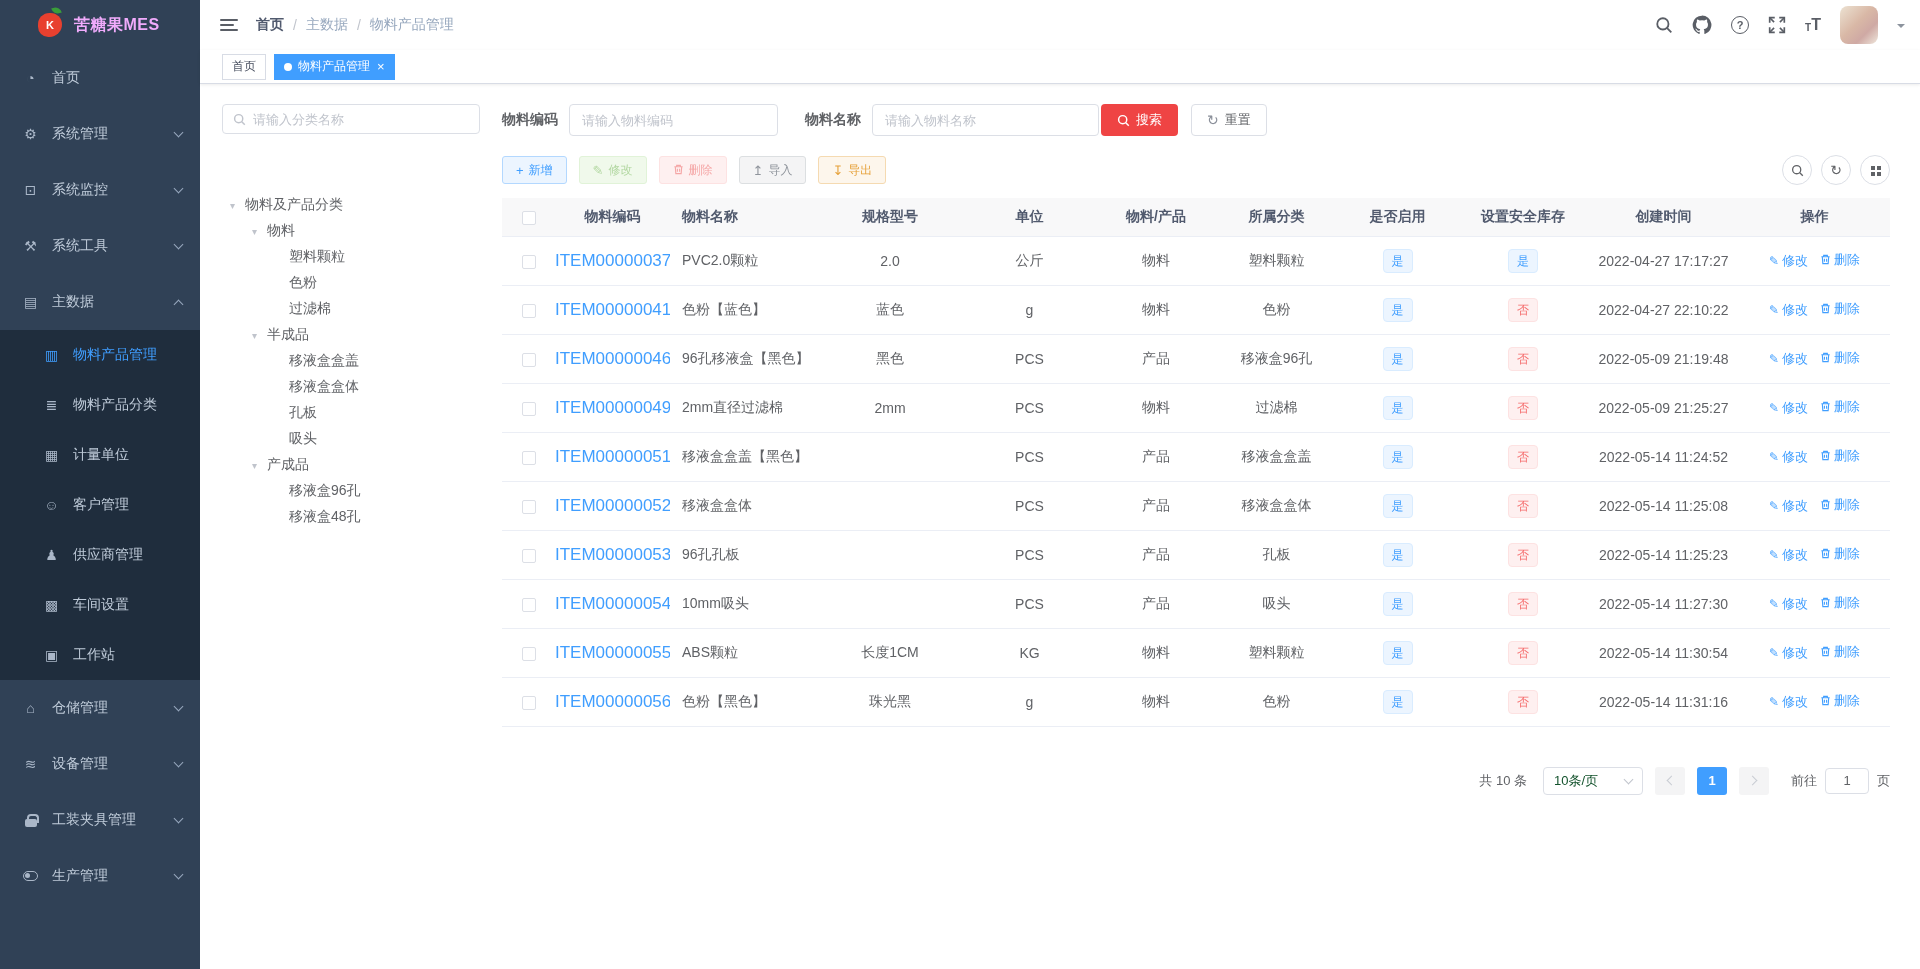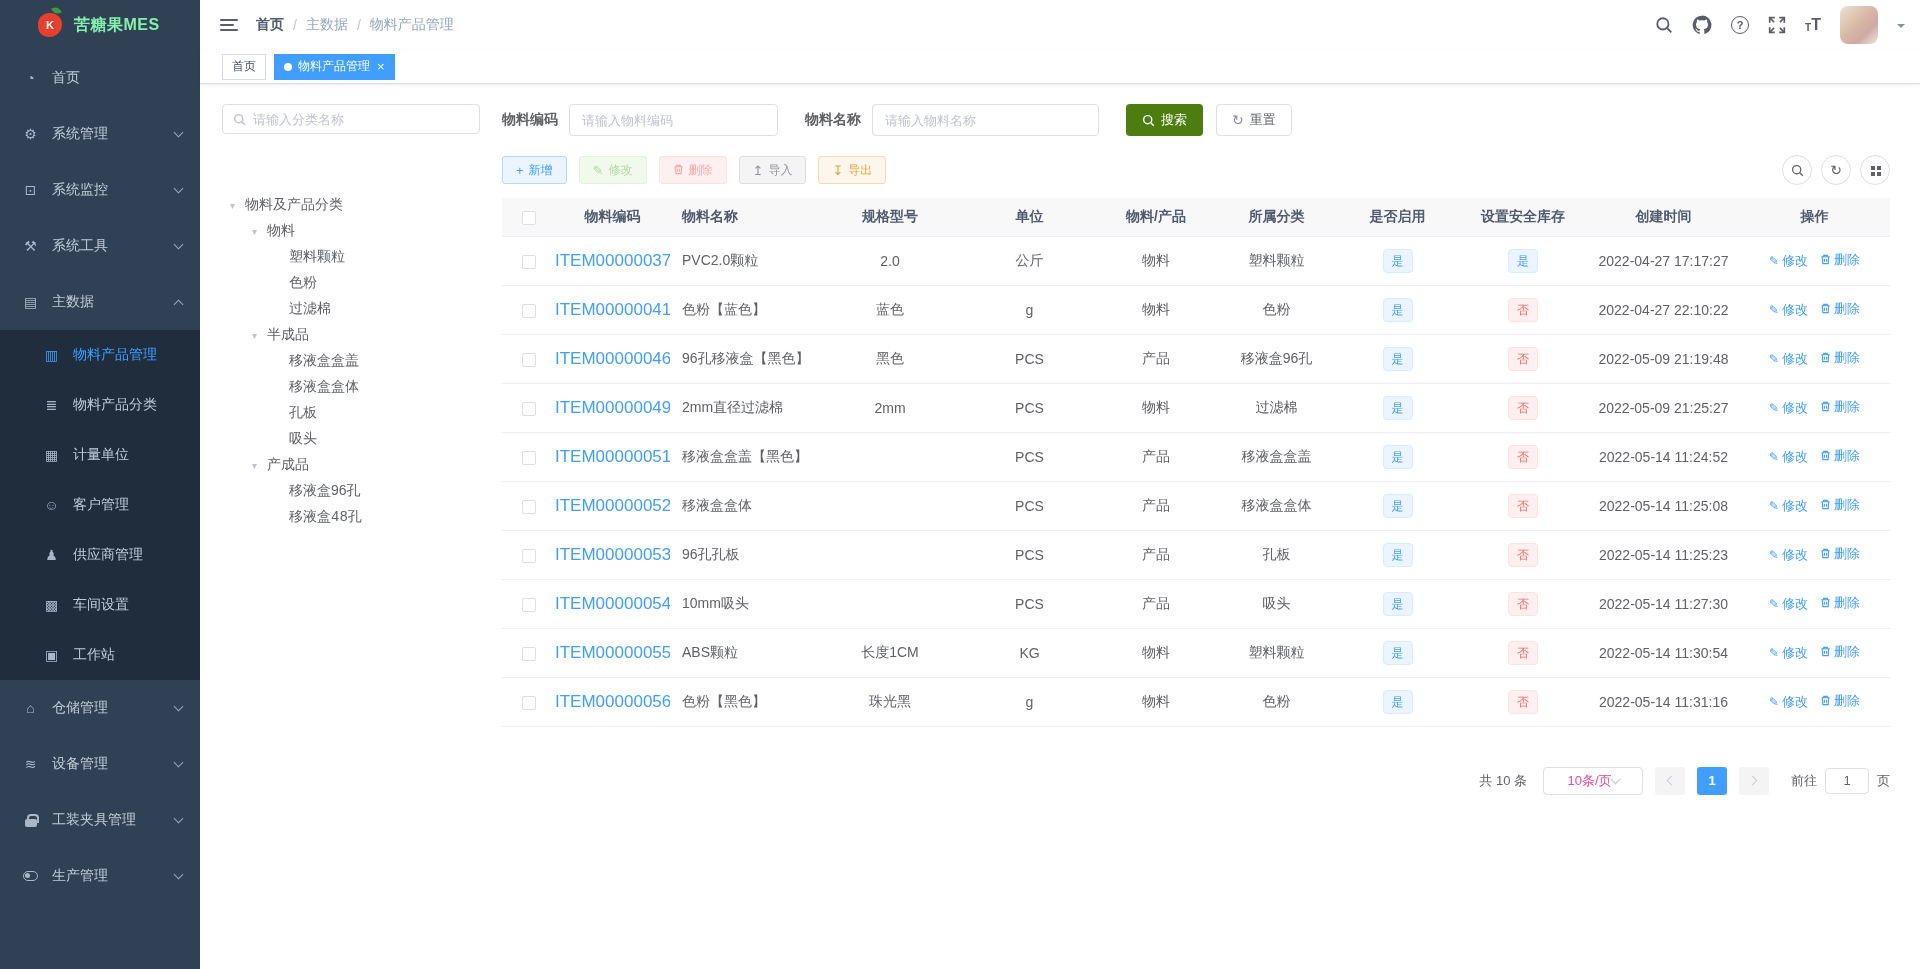--- a/index.html
+++ b/index.html
@@ -4,21 +4,21 @@
 <style>
   *{box-sizing:border-box;margin:0;padding:0}
   html,body{width:1920px;height:969px}
   body{font-family:"Liberation Sans","DejaVu Sans",sans-serif;background:#fff;overflow:hidden;display:flex}
 
   
   .sidebar{width:200px;min-width:200px;height:969px;background:#304156;color:#bfcbd9;font-size:14px;overflow:hidden}
   .logo{height:50px;display:flex;align-items:center;padding-left:38px;gap:12px}
   .logo-icon{width:24px;height:24px;background:#e8402f;border-radius:50% 50% 55% 45%;position:relative;display:flex;align-items:center;justify-content:center;color:#fff;font-size:11px;font-weight:bold}
   .logo-icon::before{content:"";position:absolute;top:-6px;right:1px;width:9px;height:7px;background:#3a9d3a;border-radius:0 7px 0 7px;transform:rotate(-18deg)}
-  .logo-text{color:#86efac;font-weight:bold;font-size:16px;letter-spacing:.5px}
+  .logo-text{color:#f0abfc;font-weight:bold;font-size:16px;letter-spacing:.5px}
   .menu-item{height:56px;display:flex;align-items:center;padding:0 18px 0 22px;cursor:pointer}
   .mi-icon{width:17px;margin-right:13px;color:#aab7c8;font-size:14px;text-align:center;display:flex;justify-content:center;align-items:center}
   .mi-label{flex:1;white-space:nowrap}
   .chev{width:7px;height:7px;border-right:1.5px solid #97a8be;border-bottom:1.5px solid #97a8be;transform:rotate(45deg);margin-top:-3px}
   .chev.up{transform:rotate(-135deg);margin-top:4px}
   .submenu{background:#1f2d3d}
   .submenu .menu-item{height:50px;padding-left:43px}
   .menu-item.active .mi-label{color:#409eff}
   .menu-item.active .mi-icon{color:#409eff}
   .icon-lock{width:12px;height:8px;background:#aab7c8;border-radius:2px;position:relative;display:inline-block;margin-top:6px}
@@ -62,21 +62,21 @@
   .tree-node{height:26px;display:flex;align-items:center;font-size:14px;color:#606266;cursor:pointer}
   .tree-caret{width:15px;color:#c0c4cc;font-size:10px}
 
   
   .main-panel{flex:1;min-width:0}
   .filter-row{display:flex;align-items:center;height:32px}
   .filter-label{font-size:14px;color:#606266;font-weight:700;margin-right:11px}
   .filter-input{width:209px;height:32px;border:1px solid #dcdfe6;border-radius:4px;padding:0 12px;font-size:13px;color:#606266;outline:none}
   .gap27{margin-left:27px}
   .btn{height:32px;border-radius:4px;font-size:13px;display:inline-flex;align-items:center;justify-content:center;gap:6px;cursor:pointer;border:1px solid transparent;padding:0 15px}
-  .btn-search{background:#4d7c0f;color:#fff;margin-left:27px}
+  .btn-search{background:#ef4444;color:#fff;margin-left:2px}
   .btn-reset{background:#fff;border-color:#dcdfe6;color:#606266;margin-left:13px}
   .reset-glyph{font-size:14px;color:#8a8f99}
 
   .toolbar{display:flex;align-items:center;margin-top:19px;height:30px}
   .tbtn{height:28px;padding:0 13px;border-radius:3px;font-size:12px;display:inline-flex;align-items:center;gap:5px;margin-right:12px;border:1px solid;cursor:pointer;background:#fff}
   .tbtn .g{font-size:13px;line-height:1}
   .tb-add{background:#ecf5ff;border-color:#b3d8ff;color:#409eff}
   .tb-edit{background:#f0f9eb;border-color:#e1f3d8;color:#b3d8a2}
   .tb-del{background:#fef0f0;border-color:#fde2e2;color:#f5a6a6}
   .tb-import{background:#f4f4f5;border-color:#dcdfe1;color:#8f949c}
@@ -94,21 +94,21 @@
   .code-link{color:#409eff;font-size:17px;text-decoration:none;cursor:pointer}
   .badge{display:inline-block;padding:5px 8px;border-radius:4px;font-size:12px;line-height:1}
   .badge-yes{background:#ecf5ff;border:1px solid #d9ecff;color:#409eff}
   .badge-no{background:#fef0f0;border:1px solid #fde2e2;color:#f56c6c}
   .action-link{color:#409eff;font-size:13px;text-decoration:none;margin:0 6px;display:inline-flex;align-items:center;gap:3px;cursor:pointer;white-space:nowrap}
   .action-link .g{font-size:12px}
   .action-link svg{display:block}
 
   
   .pagination{display:flex;align-items:center;justify-content:flex-end;margin-top:40px;font-size:13px;color:#606266}
-  .page-size{width:100px;height:28px;border:1px solid #dcdfe6;border-radius:4px;display:flex;align-items:center;justify-content:center;padding:0 10px;margin-left:16px;cursor:pointer;color:#ec4899}
+  .page-size{width:100px;height:28px;border:1px solid #dcdfe6;border-radius:4px;display:flex;align-items:center;justify-content:space-between;padding:0 10px;margin-left:16px;cursor:pointer;color:#14532d}
   .sel-chev{width:7px;height:7px;border-right:1.3px solid #c0c4cc;border-bottom:1.3px solid #c0c4cc;transform:rotate(45deg);margin-top:-3px}
   .pg-btn{min-width:30px;height:28px;background:#f4f4f5;border-radius:3px;margin-left:12px;display:flex;align-items:center;justify-content:center;color:#c0c4cc;cursor:pointer;font-size:13px}
   .pg-btn.current{background:#409eff;color:#fff;font-weight:700}
   .pg-chev{width:7px;height:7px;border-right:1.5px solid #c9ccd3;border-bottom:1.5px solid #c9ccd3}
   .pg-chev.left{transform:rotate(135deg);margin-left:3px}
   .pg-chev.right{transform:rotate(-45deg);margin-right:3px}
   .goto-label{margin-left:22px}
   .goto-input{width:44px;height:26px;border:1px solid #dcdfe6;border-radius:4px;text-align:center;margin:0 8px;font-size:13px;color:#606266;outline:none}
 </style>
 </head>
@@ -307,21 +307,21 @@
             <span class="tree-label">吸头</span>
           </div>
           <div class="tree-node" style="padding-left: 30px;">
             <span class="tree-caret">▾</span>
             <span class="tree-label">产成品</span>
           </div>
           <div class="tree-node" style="padding-left: 52px;">
             <span class="tree-caret"></span>
             <span class="tree-label">移液盒96孔</span>
           </div>
-          <div class="tree-node" style="padding-left: 52px; font-family: Liberation Mono, monospace;">
+          <div class="tree-node" style="padding-left: 52px;">
             <span class="tree-caret"></span>
             <span class="tree-label">移液盒48孔</span>
           </div>
         </div>
     </div>
 
     <div class="main-panel">
 
       <div class="filter-row">
         <span class="filter-label">物料编码</span>

